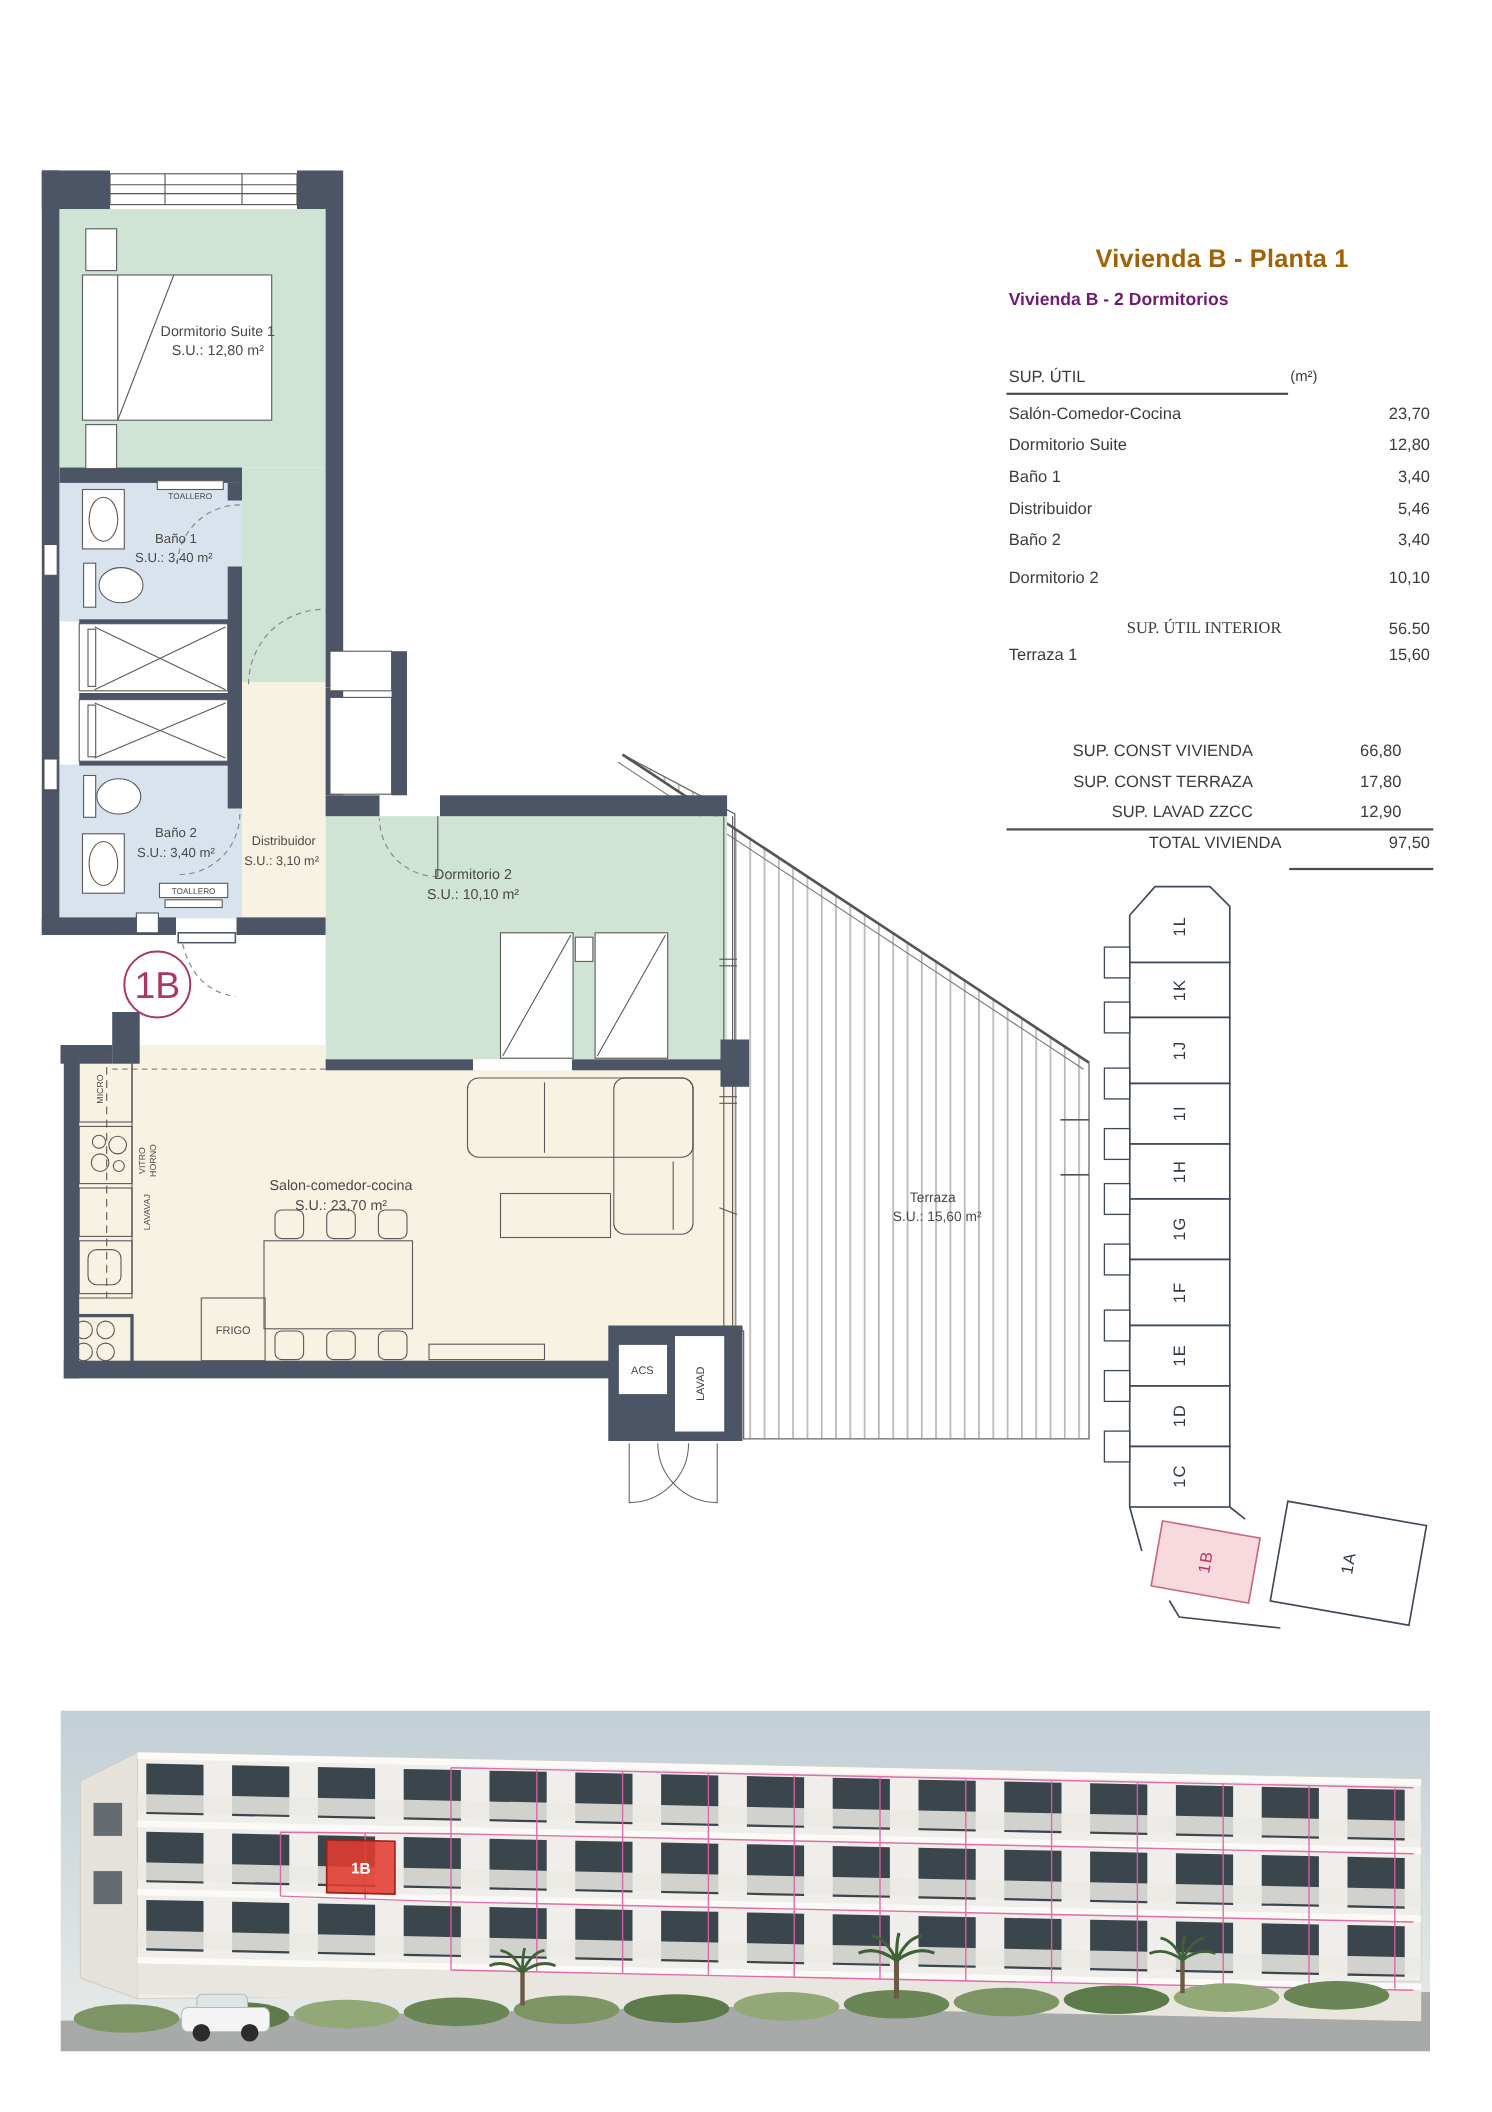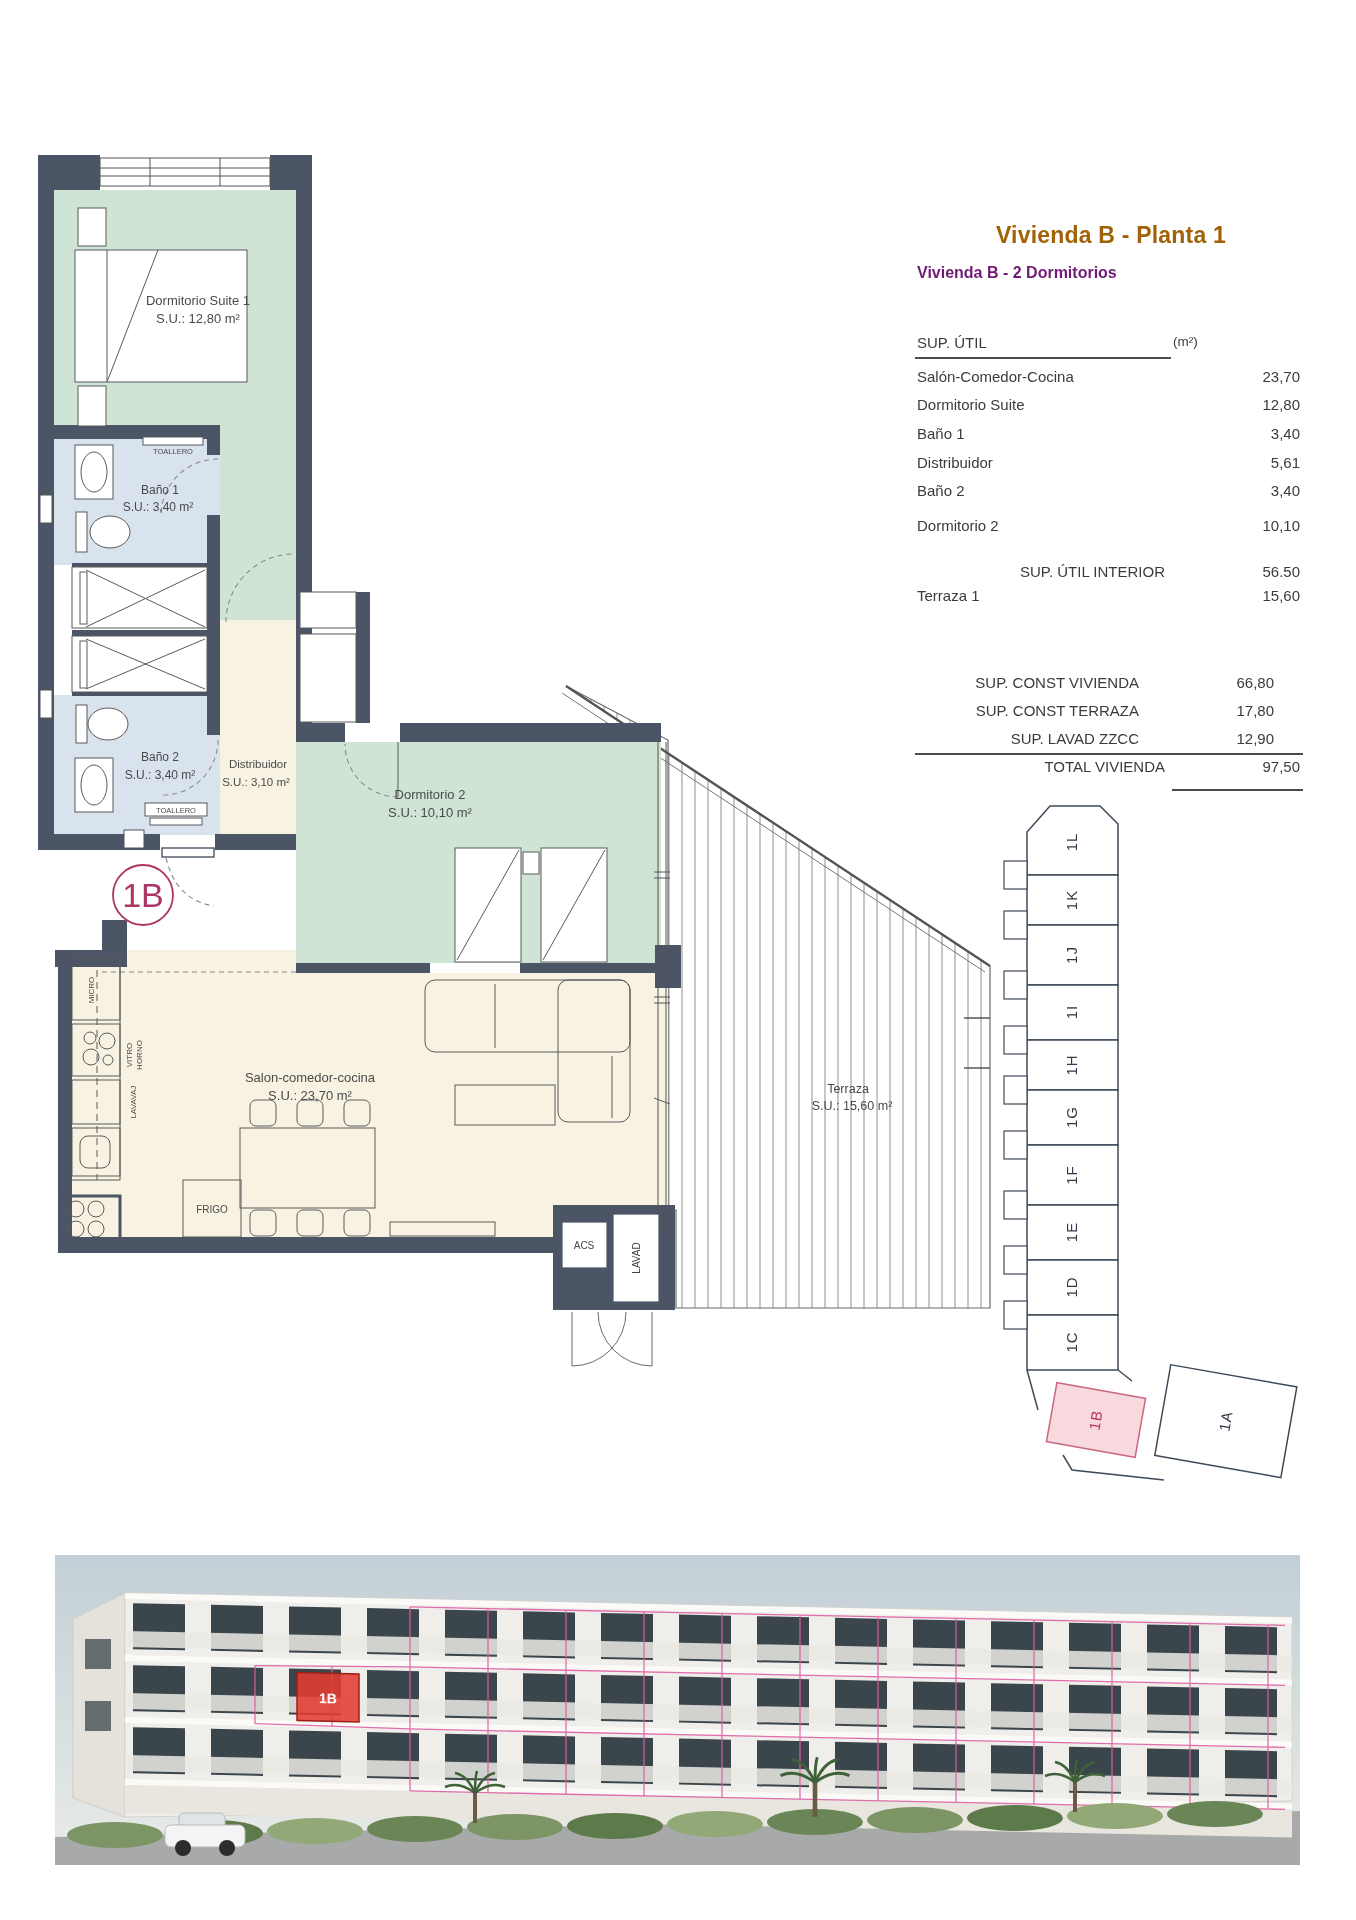--- a/index.html
+++ b/index.html
@@ -15,21 +15,21 @@
   #tblhead .unit{width:135px;padding-left:8px;box-sizing:border-box;font-size:13.5px;}
   .rule{background:#4c4c4c;height:2px;}
   #rule1{left:915px;top:357px;width:256px;}
   #tbl{left:917px;top:362px;width:383px;}
   #constblk{left:891px;top:668px;width:383px;}
   .r{display:flex;align-items:center;height:28.6px;font-size:15px;}
   .r .lbl{flex:1;}
   .r .val{width:135px;text-align:right;}
   .r.gap{margin-top:8px;height:26px;}
   .r.sub{justify-content:flex-end;height:25px;margin-top:20px;}
-  .r.sub .lbl{flex:none;}
+  .r.sub .lbl{flex:none;font-family:Liberation Serif, serif;}
   .r.thin{height:23px;}
   #constblk .r{justify-content:flex-end;height:28px;}
   #constblk .r .lbl{flex:none;}
   #rule2{left:915px;top:753px;width:388px;height:1.5px;}
   #totalrow{left:917px;top:758px;width:383px;display:flex;justify-content:flex-end;
             align-items:flex-start;height:30px;font-size:15px;}
   #rule3{left:1172px;top:789px;width:131px;height:1.5px;}
   svg text{font-family:"Liberation Sans", sans-serif;}
   .roomlbl{fill:#4a4a4a;}
 </style>
@@ -53,21 +53,21 @@
   <div class="r">
     <span class="lbl">Dormitorio Suite</span>
     <span class="val">12,80</span>
   </div>
   <div class="r">
     <span class="lbl">Baño 1</span>
     <span class="val">3,40</span>
   </div>
   <div class="r">
     <span class="lbl">Distribuidor</span>
-    <span class="val">5,61</span>
+    <span class="val">5,46</span>
   </div>
   <div class="r">
     <span class="lbl">Baño 2</span>
     <span class="val">3,40</span>
   </div>
   <div class="r gap">
     <span class="lbl">Dormitorio 2</span>
     <span class="val">10,10</span>
   </div>
   <div class="r sub">

